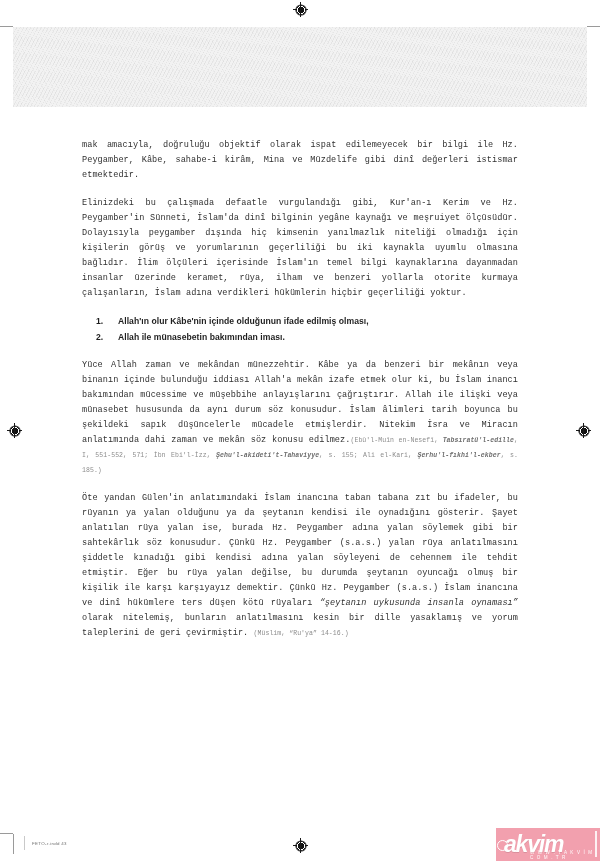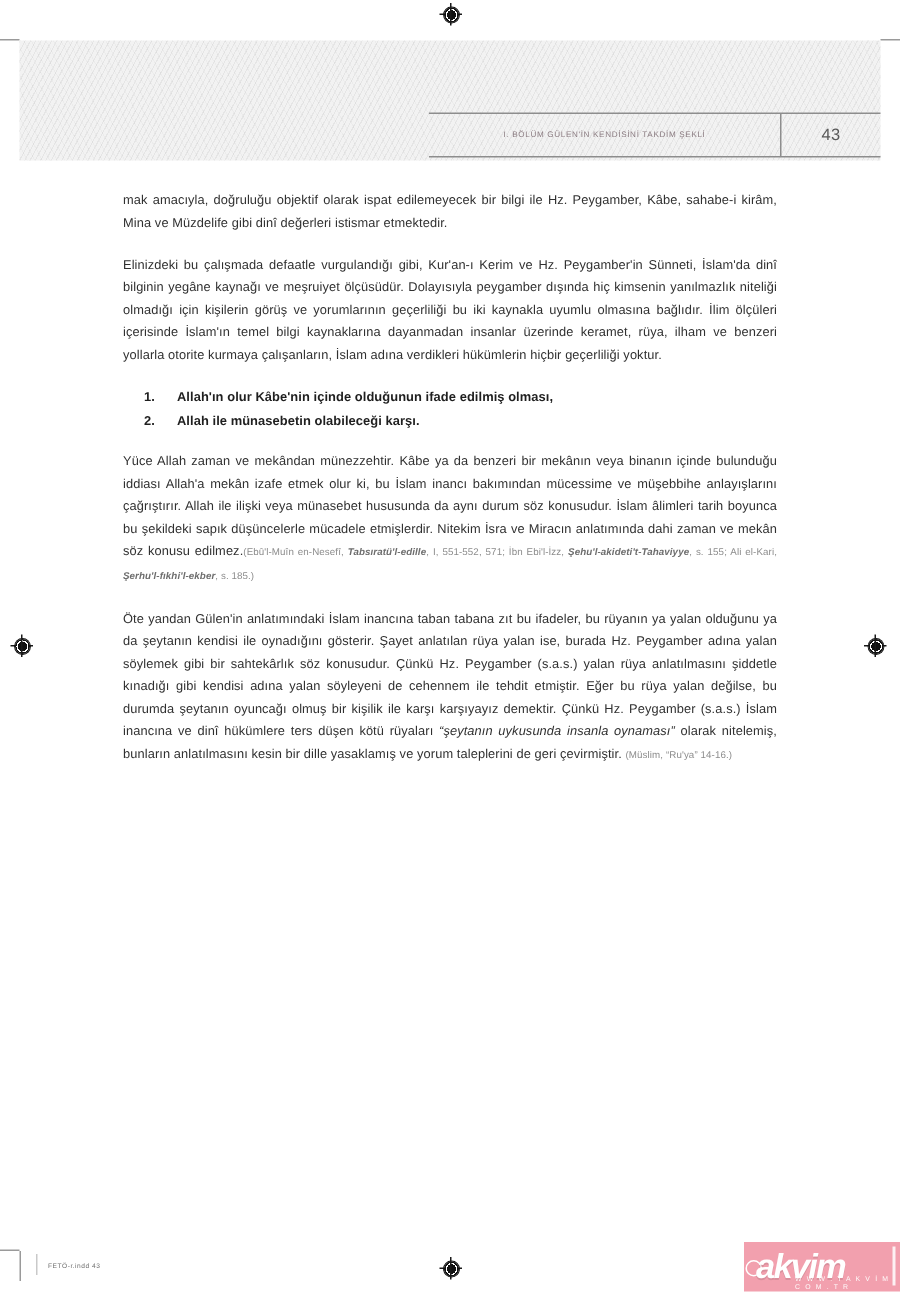--- a/index.html
+++ b/index.html
@@ -94,26 +94,27 @@
   }
 
   
   .content {
     position: absolute;
     left: 82px;
     top: 126px;
     width: 436px;
   }
   p.para {
-    margin: 0 0 13px 0;
+    margin: 12px 0 13px 0;
     font-size: 8.55px;
     line-height: 15.05px;
     text-align: justify;
     color: #303030;
     letter-spacing: 0.008em;
+    font-family: Liberation Mono, monospace;
   }
   p.para:last-child { margin-bottom: 0; }
 
   .tight { margin-bottom: 10px; }
 
   
   ol.numlist {
     margin: 2px 0 11px 0;
     padding-left: 36px;
     list-style: none;
@@ -263,35 +264,31 @@
 
   <div class="crop-line crop-tl"></div>
   <div class="crop-line crop-tr"></div>
   <div class="crop-line crop-bl"></div>
   <div class="crop-line crop-br"></div>
   <div class="crop-line crop-v-l"></div>
   <div class="crop-line crop-v-r"></div>
 
   <div class="header-band"></div>
 
-  <div class="runhead">
-    <div class="runhead-title">I. BÖLÜM GÜLEN'İN KENDİSİNİ TAKDİM ŞEKLİ</div>
-    <div class="runhead-page">43</div>
-  </div>
 
   <div class="content">
 
     <p class="para">mak amacıyla, doğruluğu objektif olarak ispat edilemeyecek bir bilgi ile Hz. Peygamber, Kâbe, sahabe-i kirâm, Mina ve Müzdelife gibi dinî değerleri istismar etmektedir.</p>
 
     <p class="para">Elinizdeki bu çalışmada defaatle vurgulandığı gibi, Kur'an-ı Kerim ve Hz. Peygamber'in Sünneti, İslam'da dinî bilginin yegâne kaynağı ve meşruiyet ölçüsüdür. Dolayısıyla peygamber dışında hiç kimsenin yanılmazlık niteliği olmadığı için kişilerin görüş ve yorumlarının geçerliliği bu iki kaynakla uyumlu olmasına bağlıdır. İlim ölçüleri içerisinde İslam'ın temel bilgi kaynaklarına dayanmadan insanlar üzerinde keramet, rüya, ilham ve benzeri yollarla otorite kurmaya çalışanların, İslam adına verdikleri hükümlerin hiçbir geçerliliği yoktur.</p>
 
 
     <ol class="numlist">
       <li>Allah'ın olur Kâbe'nin içinde olduğunun ifade edilmiş olması,</li>
-      <li>Allah ile münasebetin olabileceği karşı.</li>
+      <li>Allah ile münasebetin bakımından iması.</li>
     </ol>
 
     <p class="para"><span>Yüce Allah zaman ve mekândan münezzehtir. Kâbe ya da benzeri bir mekânın veya binanın içinde bulunduğu iddiası Allah'a mekân izafe etmek olur ki, bu İslam inancı bakımından mücessime ve müşebbihe anlayışlarını çağrıştırır. Allah ile ilişki veya münasebet hususunda da aynı durum söz konusudur. İslam âlimleri tarih boyunca bu şekildeki sapık düşüncelerle mücadele etmişlerdir. Nitekim İsra ve Miracın anlatımında dahi zaman ve mekân söz konusu edilmez.</span><span class="cite"><span>(Ebû'l-Muîn en-Nesefî, </span><span class="bold ital">Tabsıratü'l-edille</span><span>, I, 551-552, 571; İbn Ebi'l-İzz, </span><span class="bold ital">Şehu'l-akideti't-Tahaviyye</span><span>, s. 155; Ali el-Kari, </span><span class="bold ital">Şerhu'l-fıkhi'l-ekber</span><span>, s. 185.)</span></span></p>
 
     <p class="para"><span>Öte yandan Gülen'in anlatımındaki İslam inancına taban tabana zıt bu ifadeler, bu rüyanın ya yalan olduğunu ya da şeytanın kendisi ile oynadığını gösterir. Şayet anlatılan rüya yalan ise, burada Hz. Peygamber adına yalan söylemek gibi bir sahtekârlık söz konusudur. Çünkü Hz. Peygamber (s.a.s.) yalan rüya anlatılmasını şiddetle kınadığı gibi kendisi adına yalan söyleyeni de cehennem ile tehdit etmiştir. Eğer bu rüya yalan değilse, bu durumda şeytanın oyuncağı olmuş bir kişilik ile karşı karşıyayız demektir. Çünkü Hz. Peygamber (s.a.s.) İslam inancına ve dinî hükümlere ters düşen kötü rüyaları </span><span class="ital">“şeytanın uykusunda insanla oynaması”</span><span> olarak nitelemiş, bunların anlatılmasını kesin bir dille yasaklamış ve yorum taleplerini de geri çevirmiştir. </span><span class="cite">(Müslim, “Ru'ya” 14-16.)</span></p>
 
   </div>
 
   <div class="regmark reg-top">
       <i></i>

